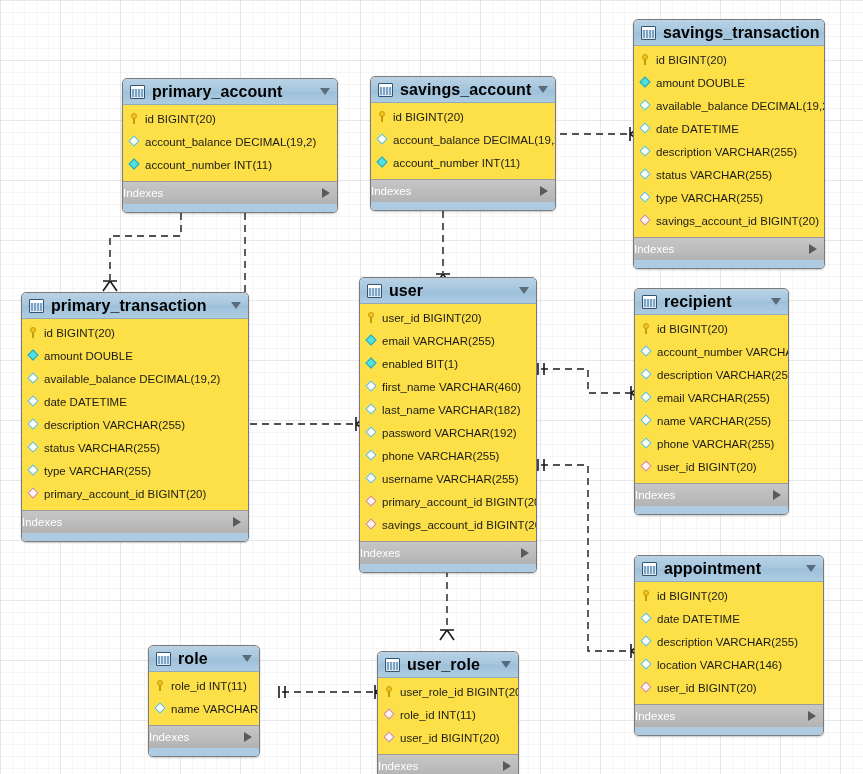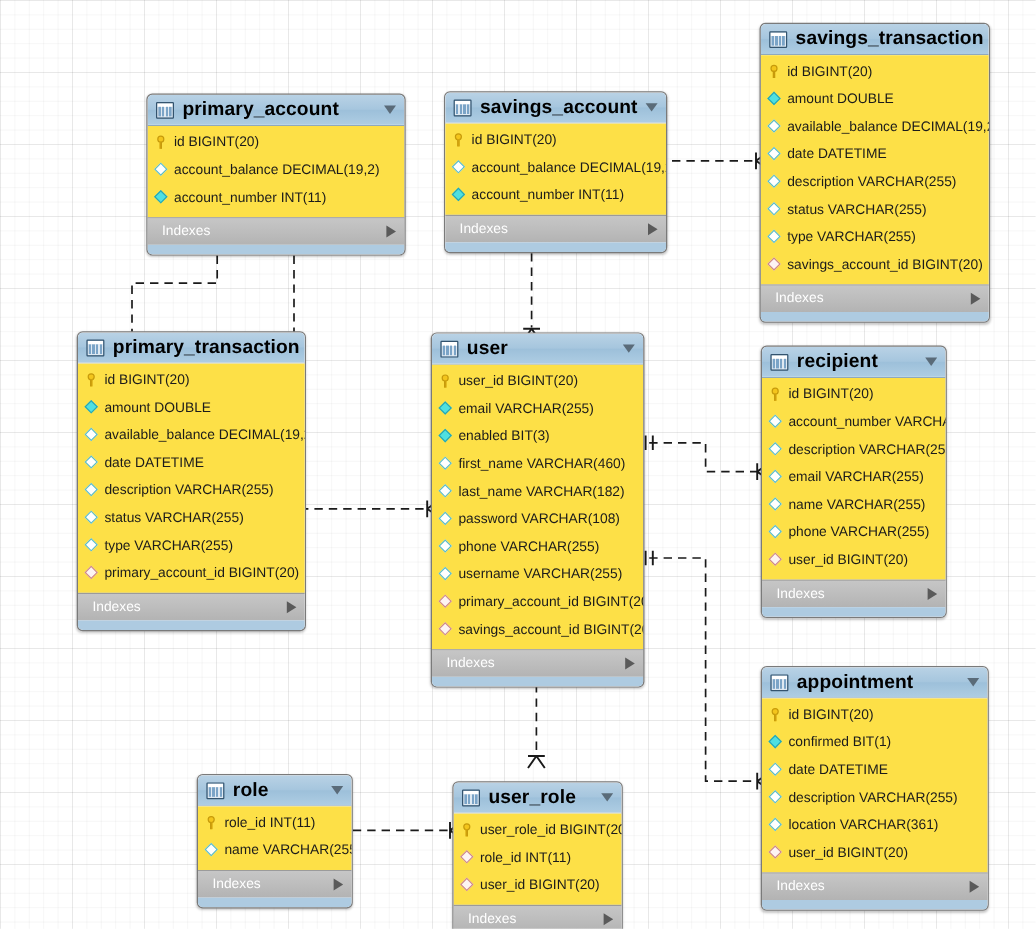--- a/index.html
+++ b/index.html
@@ -82,21 +82,21 @@
   .ci.dia{ }
   .ci.dia:before{
     content:"";position:absolute;left:1px;top:1px;width:8px;height:8px;
     transform:rotate(45deg);box-sizing:border-box;
     border:1px solid #5fbdc4;background:#ffffff;
   }
   .ci.dia.filled:before{background:#4fe0e0;border-color:#2aa6b0;}
   .ci.dia.fk:before{border-color:#d08a86;background:#fdf4f3;}
   .tbl-foot{
     height:22px;display:flex;align-items:center;
-    padding:0 7px 0 12px;
+    padding:0 7px 0 0;
     background:linear-gradient(to bottom,#c6c6c6 0%,#bdbdbd 50%,#b3b3b3 100%);
     border-top:1px solid #9b9b9b;
   }
   .foot-lbl{font-size:11.5px;color:#ffffff;flex:1 1 auto;white-space:nowrap;}
   .foot-arrow{
     width:0;height:0;flex:0 0 auto;
     border-top:5.5px solid transparent;border-bottom:5.5px solid transparent;
     border-left:8px solid #5a5a5a;
   }
   .tbl-strip{height:8px;background:#aecbe1;}
@@ -250,21 +250,21 @@
           <span class="ci dia fk"></span>
           <span>savings_account_id BIGINT(20)</span>
         </div>
       </div>
       <div class="tbl-foot">
         <span class="foot-lbl">Indexes</span>
         <span class="foot-arrow"></span>
       </div>
       <div class="tbl-strip"></div>
     </div>
-    <div class="tbl" style="left: 21px; top: 276px; width: 191px; margin-left: 43px;">
+    <div class="tbl" style="left: 21px; top: 292px; width: 228px;">
       <div class="tbl-hdr">
         <span class="tbl-ico"></span>
         <span class="tbl-name">primary_transaction</span>
         <span class="tbl-caret"></span>
       </div>
       <div class="cols">
         <div class="col">
           <span class="ci pk"></span>
           <span>id BIGINT(20)</span>
         </div>
@@ -313,33 +313,33 @@
         <div class="col">
           <span class="ci pk"></span>
           <span>user_id BIGINT(20)</span>
         </div>
         <div class="col">
           <span class="ci dia filled"></span>
           <span>email VARCHAR(255)</span>
         </div>
         <div class="col">
           <span class="ci dia filled"></span>
-          <span>enabled BIT(3)</span>
+          <span>enabled BIT(1)</span>
         </div>
         <div class="col">
           <span class="ci dia"></span>
           <span>first_name VARCHAR(460)</span>
         </div>
         <div class="col">
           <span class="ci dia"></span>
           <span>last_name VARCHAR(182)</span>
         </div>
         <div class="col">
           <span class="ci dia"></span>
-          <span>password VARCHAR(108)</span>
+          <span>password VARCHAR(192)</span>
         </div>
         <div class="col">
           <span class="ci dia"></span>
           <span>phone VARCHAR(255)</span>
         </div>
         <div class="col">
           <span class="ci dia"></span>
           <span>username VARCHAR(255)</span>
         </div>
         <div class="col">
@@ -404,47 +404,43 @@
         <span class="tbl-ico"></span>
         <span class="tbl-name">appointment</span>
         <span class="tbl-caret"></span>
       </div>
       <div class="cols">
         <div class="col">
           <span class="ci pk"></span>
           <span>id BIGINT(20)</span>
         </div>
         <div class="col">
-          <span class="ci dia filled"></span>
-          <span>confirmed BIT(1)</span>
-        </div>
-        <div class="col">
           <span class="ci dia"></span>
           <span>date DATETIME</span>
         </div>
         <div class="col">
           <span class="ci dia"></span>
           <span>description VARCHAR(255)</span>
         </div>
         <div class="col">
           <span class="ci dia"></span>
-          <span>location VARCHAR(361)</span>
+          <span>location VARCHAR(146)</span>
         </div>
         <div class="col">
           <span class="ci dia fk"></span>
           <span>user_id BIGINT(20)</span>
         </div>
       </div>
       <div class="tbl-foot">
         <span class="foot-lbl">Indexes</span>
         <span class="foot-arrow"></span>
       </div>
       <div class="tbl-strip"></div>
     </div>
-    <div class="tbl" style="left: 148px; top: 645px; width: 130px; margin-left: 16px;">
+    <div class="tbl" style="left: 148px; top: 645px; width: 112px;">
       <div class="tbl-hdr">
         <span class="tbl-ico"></span>
         <span class="tbl-name">role</span>
         <span class="tbl-caret"></span>
       </div>
       <div class="cols">
         <div class="col">
           <span class="ci pk"></span>
           <span>role_id INT(11)</span>
         </div>

